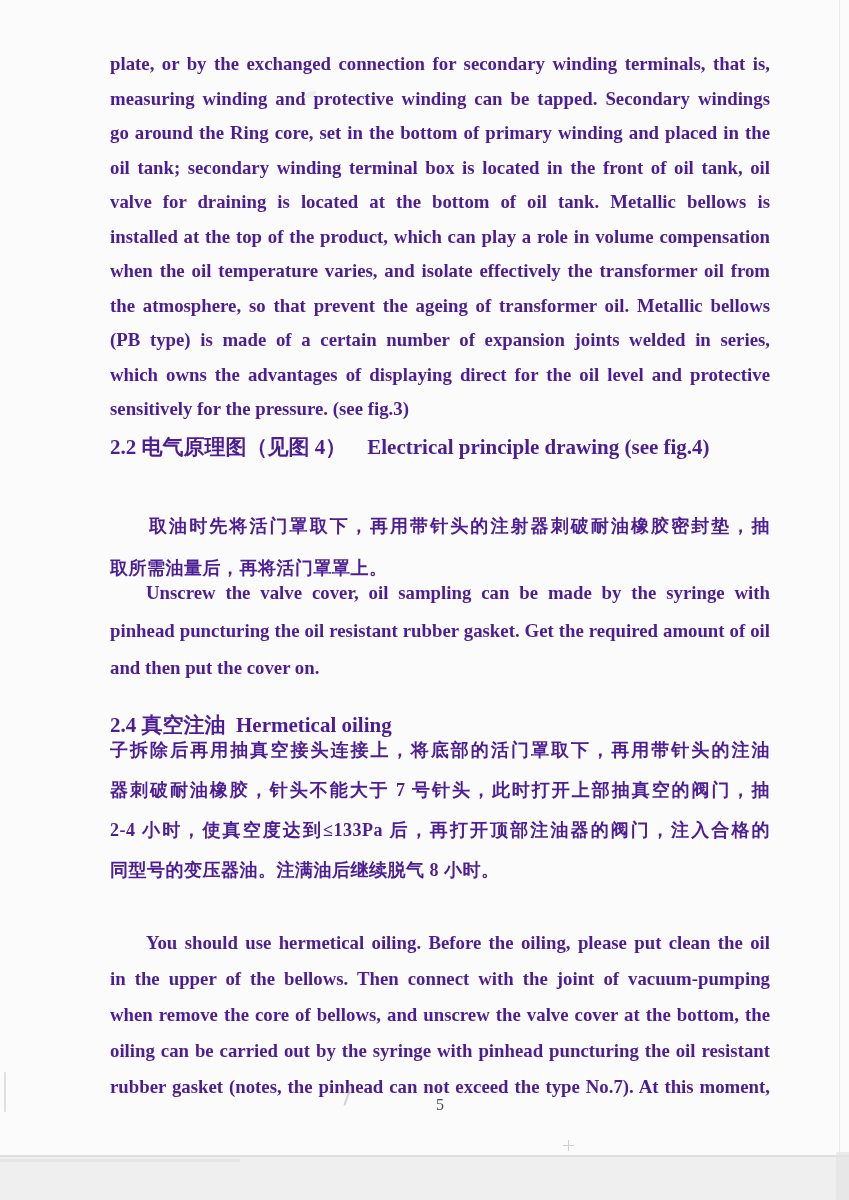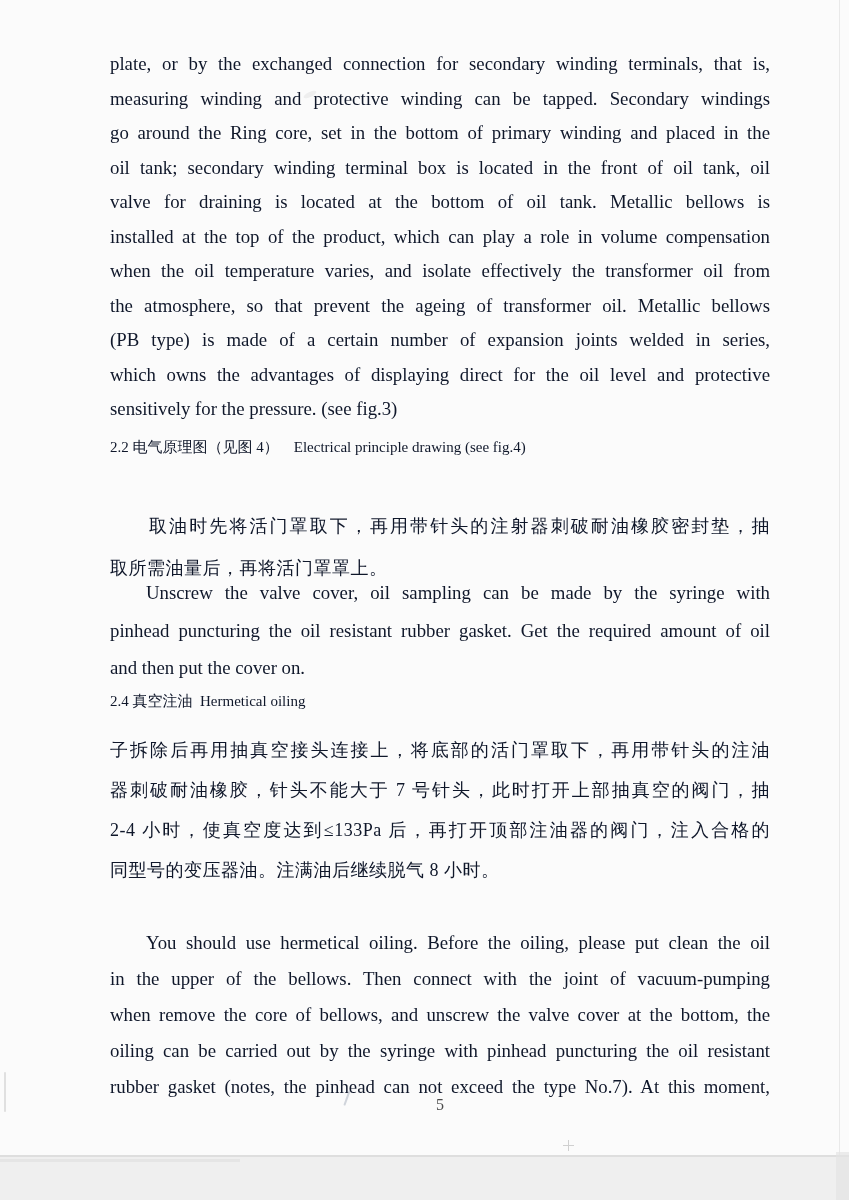--- a/index.html
+++ b/index.html
@@ -22,46 +22,47 @@
     top: 0;
     width: 849px;
     height: 1155px;
     background: #fbfbfb;
   }
   
   .block {
     position: absolute;
     left: 110px;
     width: 660px;
-    color: #0f172a;
+    color: #4c1d95;
+    font-weight: bold;
   }
   .line {
     text-align: justify;
     text-align-last: left;
   }
   .line.fill {
     text-align-last: justify;
   }
   .line.heading-line {
     text-align: left;
     text-align-last: left;
     white-space: pre-wrap;
   }
   .en-block .line { font-size: 18.8px; }
   .zh-block .line { font-size: 18px; letter-spacing: 0.5px; }
-  .heading-block .line { font-size: 15px; }
+  .heading-block .line { font-size: 21px; }
   .en-block .line.indent { padding-left: 36px; }
   .zh-block .line.indent { padding-left: 39px; }
 
   .b0 { top: 47px;  line-height: 34.5px; }
   .b1 { top: 426px; line-height: 43px; }
   .b2 { top: 469px; line-height: 43px; }
   .b3 { top: 505px; line-height: 42px; }
   .b4 { top: 574px; line-height: 37.5px; }
-  .b5 { top: 680px; line-height: 42px; }
+  .b5 { top: 704px; line-height: 42px; }
   .b6 { top: 730px; line-height: 40px; }
   .b7 { top: 925px; line-height: 36px; }
 
   .page-number {
     position: absolute;
     left: 110px;
     top: 1096px;
     width: 660px;
     text-align: center;
     font-size: 16px;

